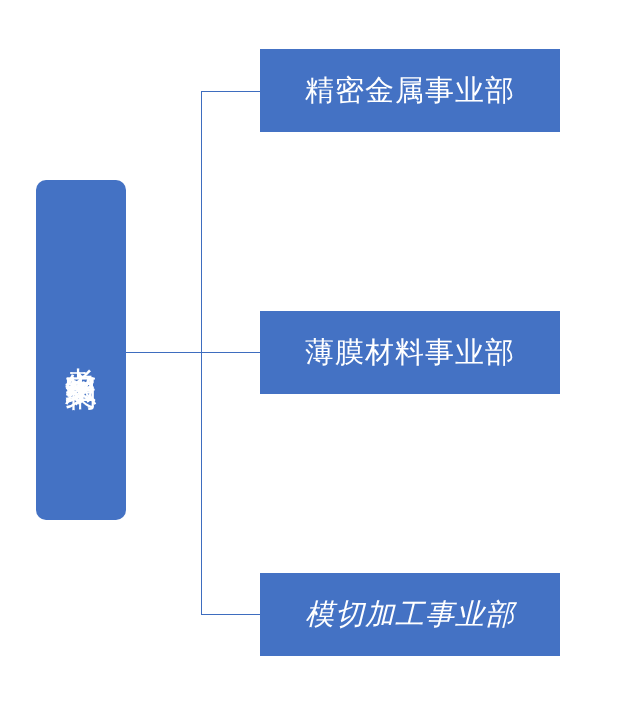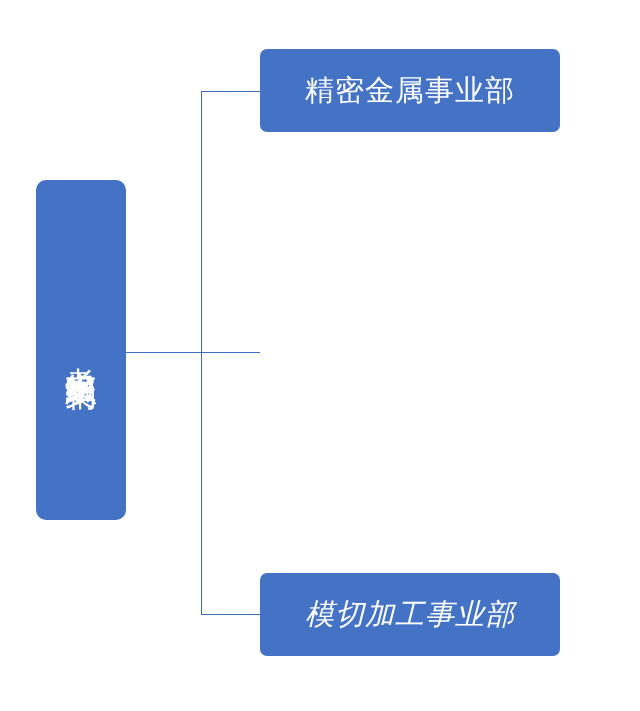--- a/index.html
+++ b/index.html
@@ -26,21 +26,21 @@
     top: 0;
     width: 640px;
     height: 711px;
   }
 
   
   .node {
     position: absolute;
     box-sizing: border-box;
     background: #4472C4;
-    border-radius: 7px;
+    border-radius: 0;
     display: flex;
     align-items: center;
     justify-content: center;
     color: #FFFFFF;
   }
   .node-label {
     color: #FFFFFF;
     font-weight: 400;
     letter-spacing: 0.5px;
     line-height: 1.12;
@@ -93,18 +93,21 @@
   </svg>
 
   <div id="root-node" class="node">
     <span class="node-label">孝义家组织架构</span>
   </div>
 
   <div id="child-node-0" class="node child-node">
     <span class="node-label">精密金属事业部</span>
   </div>
 
+  <div id="child-node-1" class="node child-node">
+    <span class="node-label">薄膜材料事业部</span>
+  </div>
 
   <div id="child-node-2" class="node child-node">
     <span class="node-label">模切加工事业部</span>
   </div>
 
 </div>
 
 </body></html>

